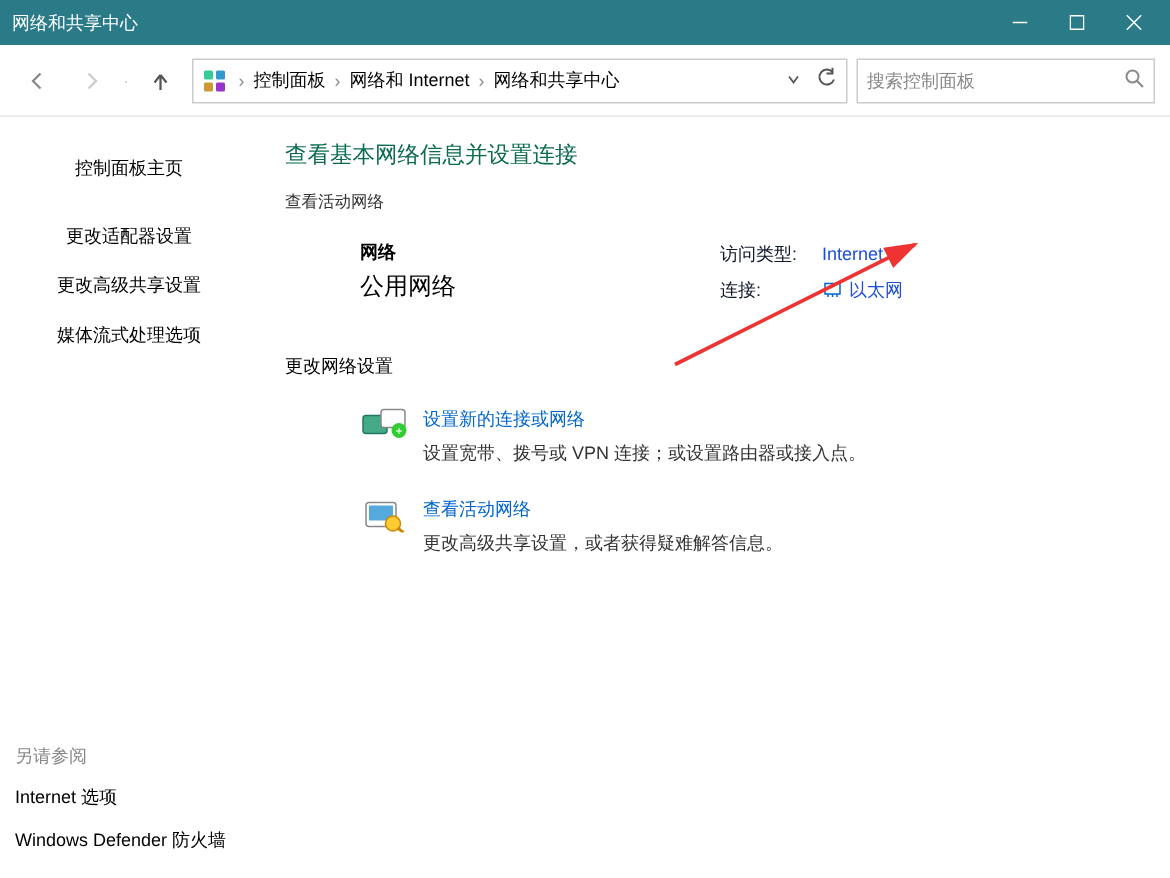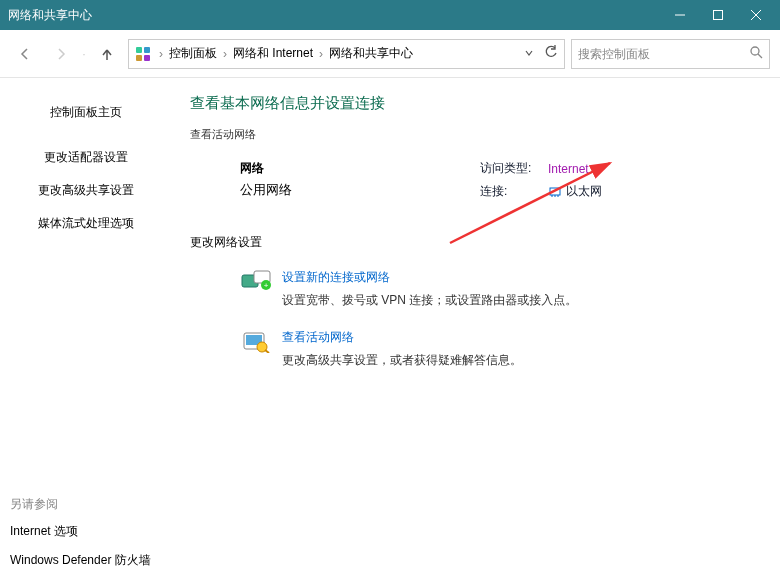--- a/index.html
+++ b/index.html
@@ -34,25 +34,25 @@
     .side-footer { color: #888; font-size: 12px; padding: 4px 0 4px 4px; }
     .side-footer-link { color: #000; padding: 6px 0 6px 4px; cursor: pointer; }
     
     .content { flex: 1; padding: 16px 10px 10px 10px; position: relative; }
     .h1 { color: #0b6b4f; font-size: 15px; font-weight: normal; margin-bottom: 14px; }
     .section-label { color: #333; font-size: 11px; margin-bottom: 14px; }
     
     .net-block { display: flex; gap: 60px; padding: 4px 0 20px 50px; }
     .net-left { min-width: 120px; }
     .net-name { font-weight: bold; font-size: 12px; }
-    .net-type { font-size: 13px; margin-top: 4px; }
+    .net-type { font-size: 16px; margin-top: 4px; }
     .net-right { display: grid; grid-template-columns: 68px auto; row-gap: 6px; align-items: center; font-size: 12px; margin-left: 60px;}
     .net-key { color: #0f172a; }
-    .net-val { color: #a21caf; }
-    .net-link { color: #0f172a; display: flex; align-items: center; gap: 4px; cursor: pointer; }
+    .net-val { color: #1d4ed8; }
+    .net-link { color: #1d4ed8; display: flex; align-items: center; gap: 4px; cursor: pointer; }
     .net-link-icon { width: 14px; height: 14px; display: inline-flex; align-items: center; justify-content: center; }
     
     .change-label { font-size: 12px; margin: 14px 0 12px 0; }
     .change-item { display: flex; gap: 10px; padding: 6px 0 14px 50px; }
     .change-icon { width: 32px; height: 24px; flex-shrink: 0; }
     .change-texts { }
     .change-title { color: #0066cc; font-size: 12px; cursor: pointer; }
     .change-desc { color: #333; font-size: 12px; margin-top: 6px; }
     
     

